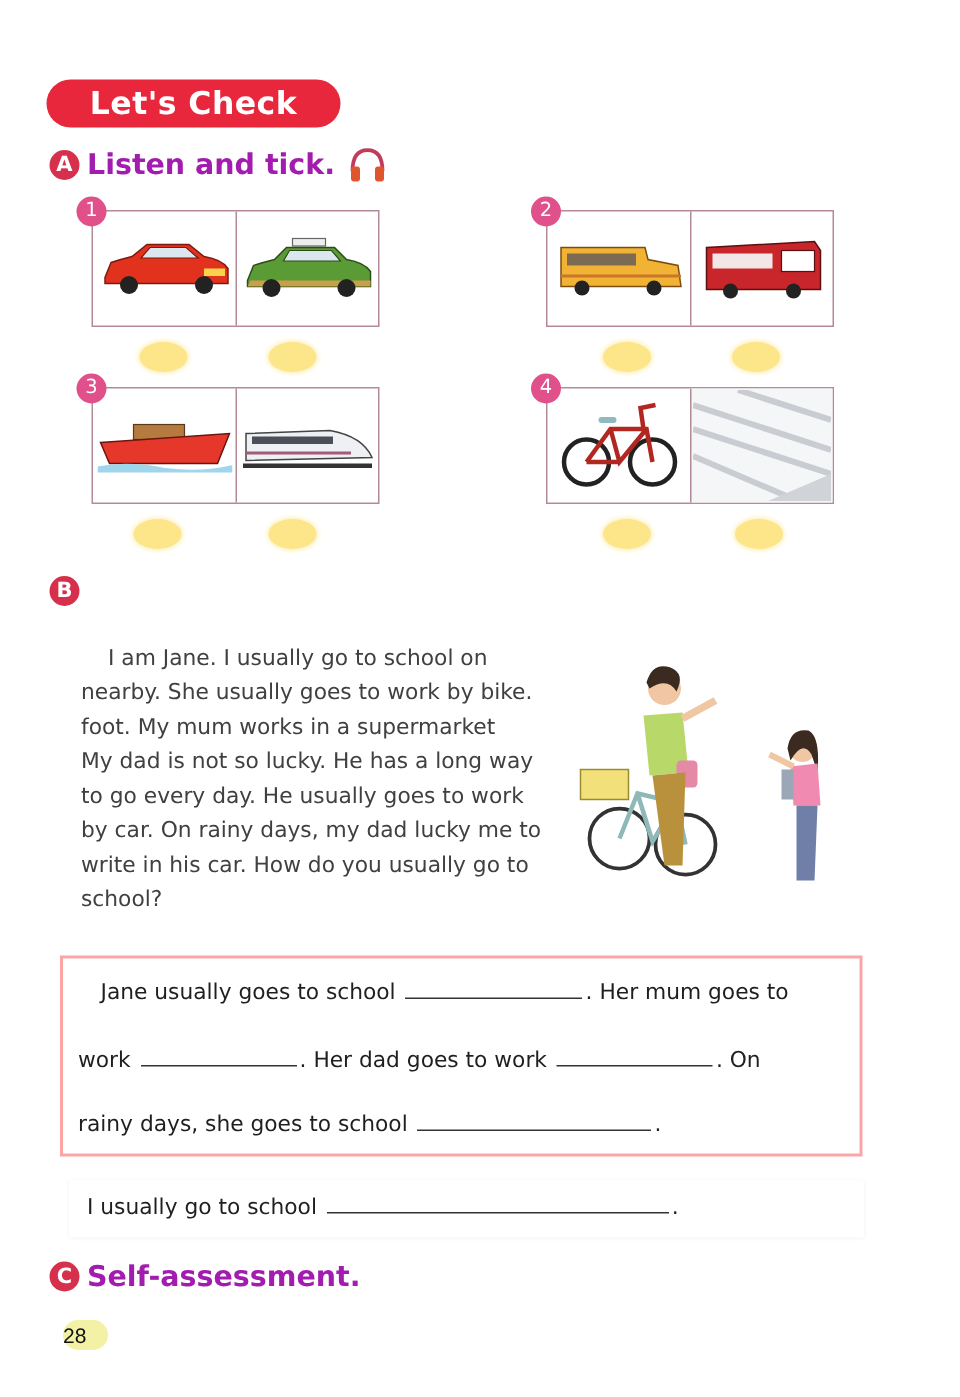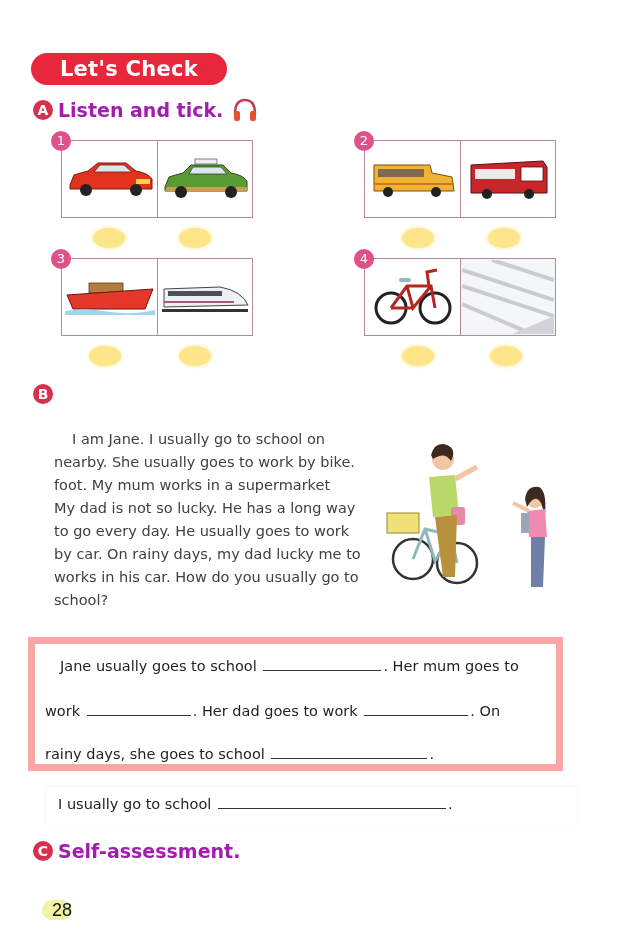--- a/index.html
+++ b/index.html
@@ -52,39 +52,39 @@
 
   .reading {
     position: absolute; left: 54px; top: 428px; width: 330px;
     font-family: "DejaVu Sans", sans-serif; font-size: 14.5px; line-height: 23px; color: #404040;
   }
   .reading .indent { display: inline-block; width: 18px; }
 
   .illustration { position: absolute; left: 385px; top: 437px; width: 190px; height: 160px; }
 
   .box {
-    position: absolute; left: 28px; top: 637px; width: 535px; height: 134px;
-    border: 7px solid #fca5a5; background: #fff;
+    position: absolute; left: 40px; top: 637px; width: 535px; height: 134px;
+    border: 2px solid #fca5a5; background: #fff;
   }
   .line { position: absolute; font-family: "DejaVu Sans", sans-serif; font-size: 14.5px; color: #1f1f1f; white-space: nowrap; }
   .blank { display: inline-block; border-bottom: 1px solid #333; height: 14px; vertical-align: baseline; margin: 0 2px; }
   .l1 { left: 25px; top: 13px; }
   .l2 { left: 10px; top: 58px; }
   .l3 { left: 10px; top: 101px; text-align: right; }
 
   .box2 {
     position: absolute; left: 46px; top: 787px; width: 530px; height: 38px;
     background: #fff; box-shadow: 0 0 3px #eef2f3;
   }
   .l4 { left: 12px; top: 8px; }
 
   .pageno {
-    position: absolute; left: 42px; top: 900px; width: 30px; height: 20px; border-radius: 10px;
-    background: #f2f1a6; font-family: "Liberation Sans", sans-serif; font-size: 18px;
-    line-height: 20px; text-align: right; color: #111;
+    position: absolute; left: 42px; top: 880px; width: 30px; height: 20px; border-radius: 10px;
+    background: #f2f1a6; font-family: "Liberation Sans", sans-serif; font-size: 14px;
+    line-height: 20px; text-align: left; color: #111;
   }
 </style>
 </head>
 <body>
 
 <div class="pill">Let's Check</div>
 
 <div class="section-head head-a">
   <span class="sec-badge">A</span>
   <span class="sec-title">Listen and tick.</span>
@@ -210,21 +210,21 @@
   <span class="sec-badge">B</span>
 </div>
 
 <div class="reading">
   <div><span class="indent"></span><span>I am Jane. I usually go to school on</span></div>
   <div>nearby. She usually goes to work by bike.</div>
   <div>foot. My mum works in a supermarket</div>
   <div>My dad is not so lucky. He has a long way</div>
   <div>to go every day. He usually goes to work</div>
   <div>by car. On rainy days, my dad lucky me to</div>
-  <div>works in his car. How do you usually go to</div>
+  <div>write in his car. How do you usually go to</div>
   <div>school?</div>
 </div>
 
 <svg class="illustration" viewBox="0 0 190 160">
 
   <circle cx="28" cy="122" r="20" fill="none" stroke="#333" stroke-width="2.5"></circle>
   <circle cx="72" cy="126" r="20" fill="none" stroke="#333" stroke-width="2.5"></circle>
   <path d="M28 122 L40 92 L66 98 L72 126 M40 92 L50 124 L66 98" fill="none" stroke="#8fb9b9" stroke-width="3"></path>
   <rect x="2" y="76" width="32" height="20" fill="#f2e07a" stroke="#9a8a30" stroke-width="1"></rect>
 

